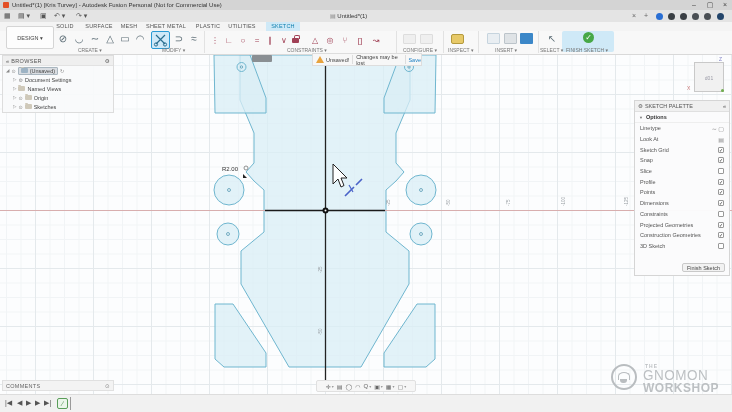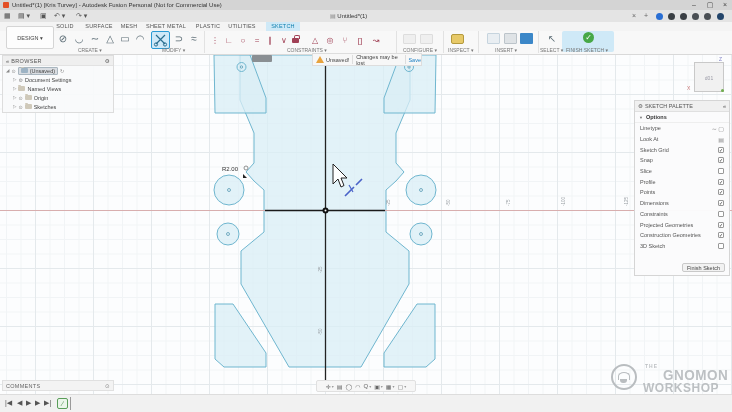--- a/index.html
+++ b/index.html
@@ -97,21 +97,21 @@
   .tl-ctrl { top:399px; font-size:7px; color:#555; }
   .tl-sketch { left:57px; top:398px; width:11px; height:11px; border:1px solid #5a9e5a; background:#eaf5ea; border-radius:2px; font-size:7px; color:#4a8a4a; text-align:center; line-height:10px; }
   .tl-cursor { left:70px; top:397px; width:1px; height:13px; background:#9a9a9a; }
 
   
   .wm { color:#b6babd; opacity:.9; }
   .wm-ring { left:611px; top:364px; width:26px; height:26px; border:2.5px solid #b9bdc0; border-radius:50%; }
   .wm-ring::before { content:''; position:absolute; left:5px; top:6px; width:10px; height:7px; border:1.5px solid #b9bdc0; border-radius:50% 50% 0 0; border-bottom:none; }
   .wm-ring::after { content:''; position:absolute; left:7px; top:13px; width:7px; height:4px; background:#b9bdc0; border-radius:0 0 3px 3px; }
   .wm-the { left:645px; top:363px; font-size:5px; letter-spacing:1px; font-weight:bold; }
-  .wm-gnomon { left:643px; top:368px; font-size:13.5px; font-weight:bold; letter-spacing:.5px; transform:scaleY(1.05);margin-left:20px; }
+  .wm-gnomon { left:643px; top:368px; font-size:13.5px; font-weight:normal; letter-spacing:.5px; transform:scaleY(1.05); }
   .wm-workshop { left:643px; top:381px; font-size:12px; font-weight:bold; letter-spacing:.5px; transform:scaleY(1.05); }
 </style>
 </head>
 <body>
 
 <div class="app">
 
   <div class="abs canvas"></div>
   <svg class="sketch" viewBox="0 55 732 340">
     <g fill="#d9edf5" fill-opacity="0.75" stroke="#6fb6cf" stroke-width="1">

